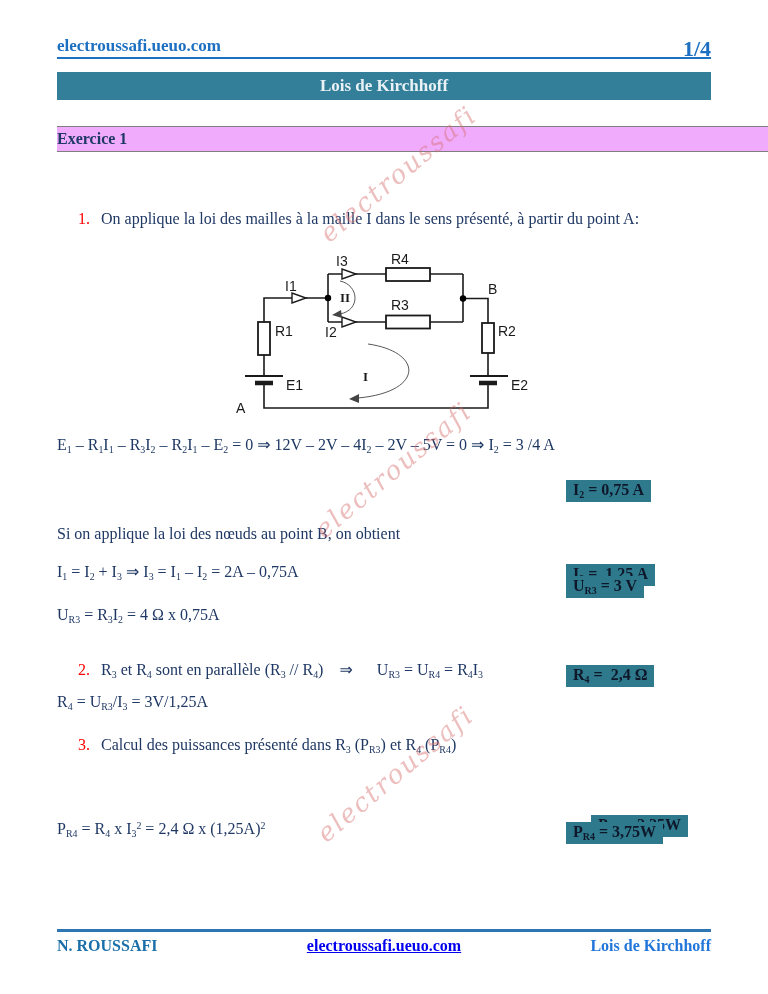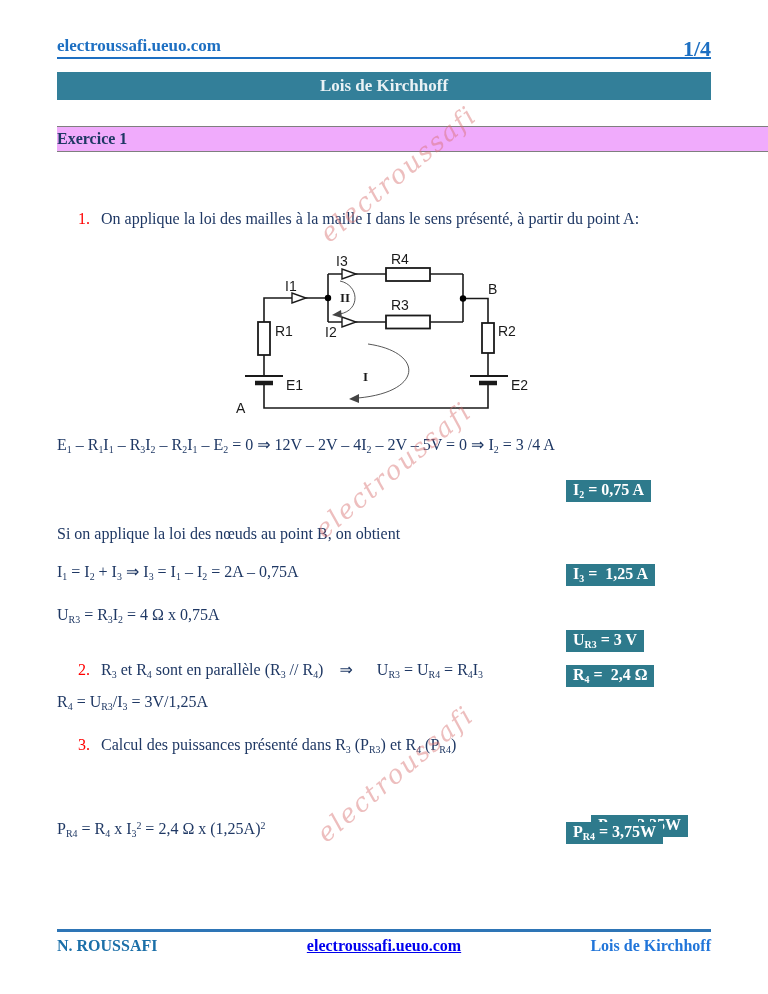--- a/index.html
+++ b/index.html
@@ -23,21 +23,21 @@
       color:rgba(214,110,110,0.45);transform:rotate(-40deg);transform-origin:left bottom;
       pointer-events:none;white-space:pre;z-index:5;}
 
   
   .eqrow{left:57px;font-size:16px;white-space:pre;z-index:2;}
   .itemrow{left:78px;font-size:16px;white-space:pre;z-index:2;}
   .num{color:#FF0000;padding-right:11px;}
   sub{font-size:0.62em;vertical-align:-0.3em;}
   sup{font-size:0.62em;vertical-align:0.55em;}
 
-  .result{left:566px;background:#2E7A8C;color:#ffffff;font-weight:bold;font-size:16px;
+  .result{left:566px;background:#2E7A8C;color:#0f172a;font-weight:bold;font-size:16px;
       padding:1px 7px 2px 7px;white-space:pre;z-index:3;}
 
   
   .circuit{left:228px;top:250px;z-index:1;}
   .circuit text{font-family:"Liberation Sans",sans-serif;font-size:14px;fill:#1a1a1a;}
   .circuit text.mesh{font-family:"Liberation Serif",serif;font-weight:bold;font-size:13px;}
   .wire{stroke:#1a1a1a;stroke-width:1.6;fill:none;}
   .rbox{stroke:#1a1a1a;stroke-width:1.8;fill:#ffffff;}
   .arr{stroke:#1a1a1a;stroke-width:1.4;fill:#ffffff;}
   .plate-long{stroke:#1a1a1a;stroke-width:2;}
@@ -130,21 +130,21 @@
 
   <div class="abs eqrow" style="top:435px;"><span>E</span><sub>1</sub><span> – R</span><sub>1</sub><span>I</span><sub>1</sub><span> – R</span><sub>3</sub><span>I</span><sub>2</sub><span> – R</span><sub>2</sub><span>I</span><sub>1</sub><span> – E</span><sub>2</sub><span> = 0 ⇒ 12V – 2V – 4I</span><sub>2</sub><span> – 2V – 5V = 0 ⇒ I</span><sub>2</sub><span> = 3 /4 A</span></div>
   <div class="abs result" style="top:480px;"><span>I</span><sub>2</sub><span> = 0,75 A</span></div>
 
   <div class="abs eqrow" style="top:525px;">Si on applique la loi des nœuds au point B, on obtient</div>
 
   <div class="abs eqrow" style="top:562px;"><span>I</span><sub>1</sub><span> = I</span><sub>2</sub><span> + I</span><sub>3</sub><span> ⇒ I</span><sub>3</sub><span> = I</span><sub>1</sub><span> – I</span><sub>2</sub><span> = 2A – 0,75A</span></div>
   <div class="abs result" style="top:564px;"><span>I</span><sub>3</sub><span> =  1,25 A</span></div>
 
   <div class="abs eqrow" style="top:606px;"><span>U</span><sub>R3</sub><span> = R</span><sub>3</sub><span>I</span><sub>2</sub><span> = 4 Ω x 0,75A</span></div>
-  <div class="abs result" style="top:630px;"><span>U</span><sub>R3</sub><span> = 3 V</span></div>
+  <div class="abs result" style="top:576px;"><span>U</span><sub>R3</sub><span> = 3 V</span></div>
 
   <div class="abs itemrow" style="top:660px;"><span class="num">2.</span><span><span>R</span><sub>3</sub><span> et R</span><sub>4</sub><span> sont en parallèle (R</span><sub>3</sub><span> // R</span><sub>4</sub><span>)    ⇒      U</span><sub>R3</sub><span> = U</span><sub>R4</sub><span> = R</span><sub>4</sub><span>I</span><sub>3</sub></span></div>
 
   <div class="abs eqrow" style="top:693px;"><span>R</span><sub>4</sub><span> = U</span><sub>R3</sub><span>/I</span><sub>3</sub><span> = 3V/1,25A</span></div>
   <div class="abs result" style="top:665px;text-align:right;"><span>R</span><sub>4</sub><span> =  2,4 Ω</span></div>
 
   <div class="abs itemrow" style="top:736px;"><span class="num">3.</span><span><span>Calcul des puissances présenté dans R</span><sub>3</sub><span> (P</span><sub>R3</sub><span>) et R</span><sub>4</sub><span> (P</span><sub>R4</sub><span>)</span></span></div>
 
   <div class="abs result" style="top:815px;margin-left:25px;"><span>P</span><sub>R3</sub><span> = 2,25W</span></div>
 

